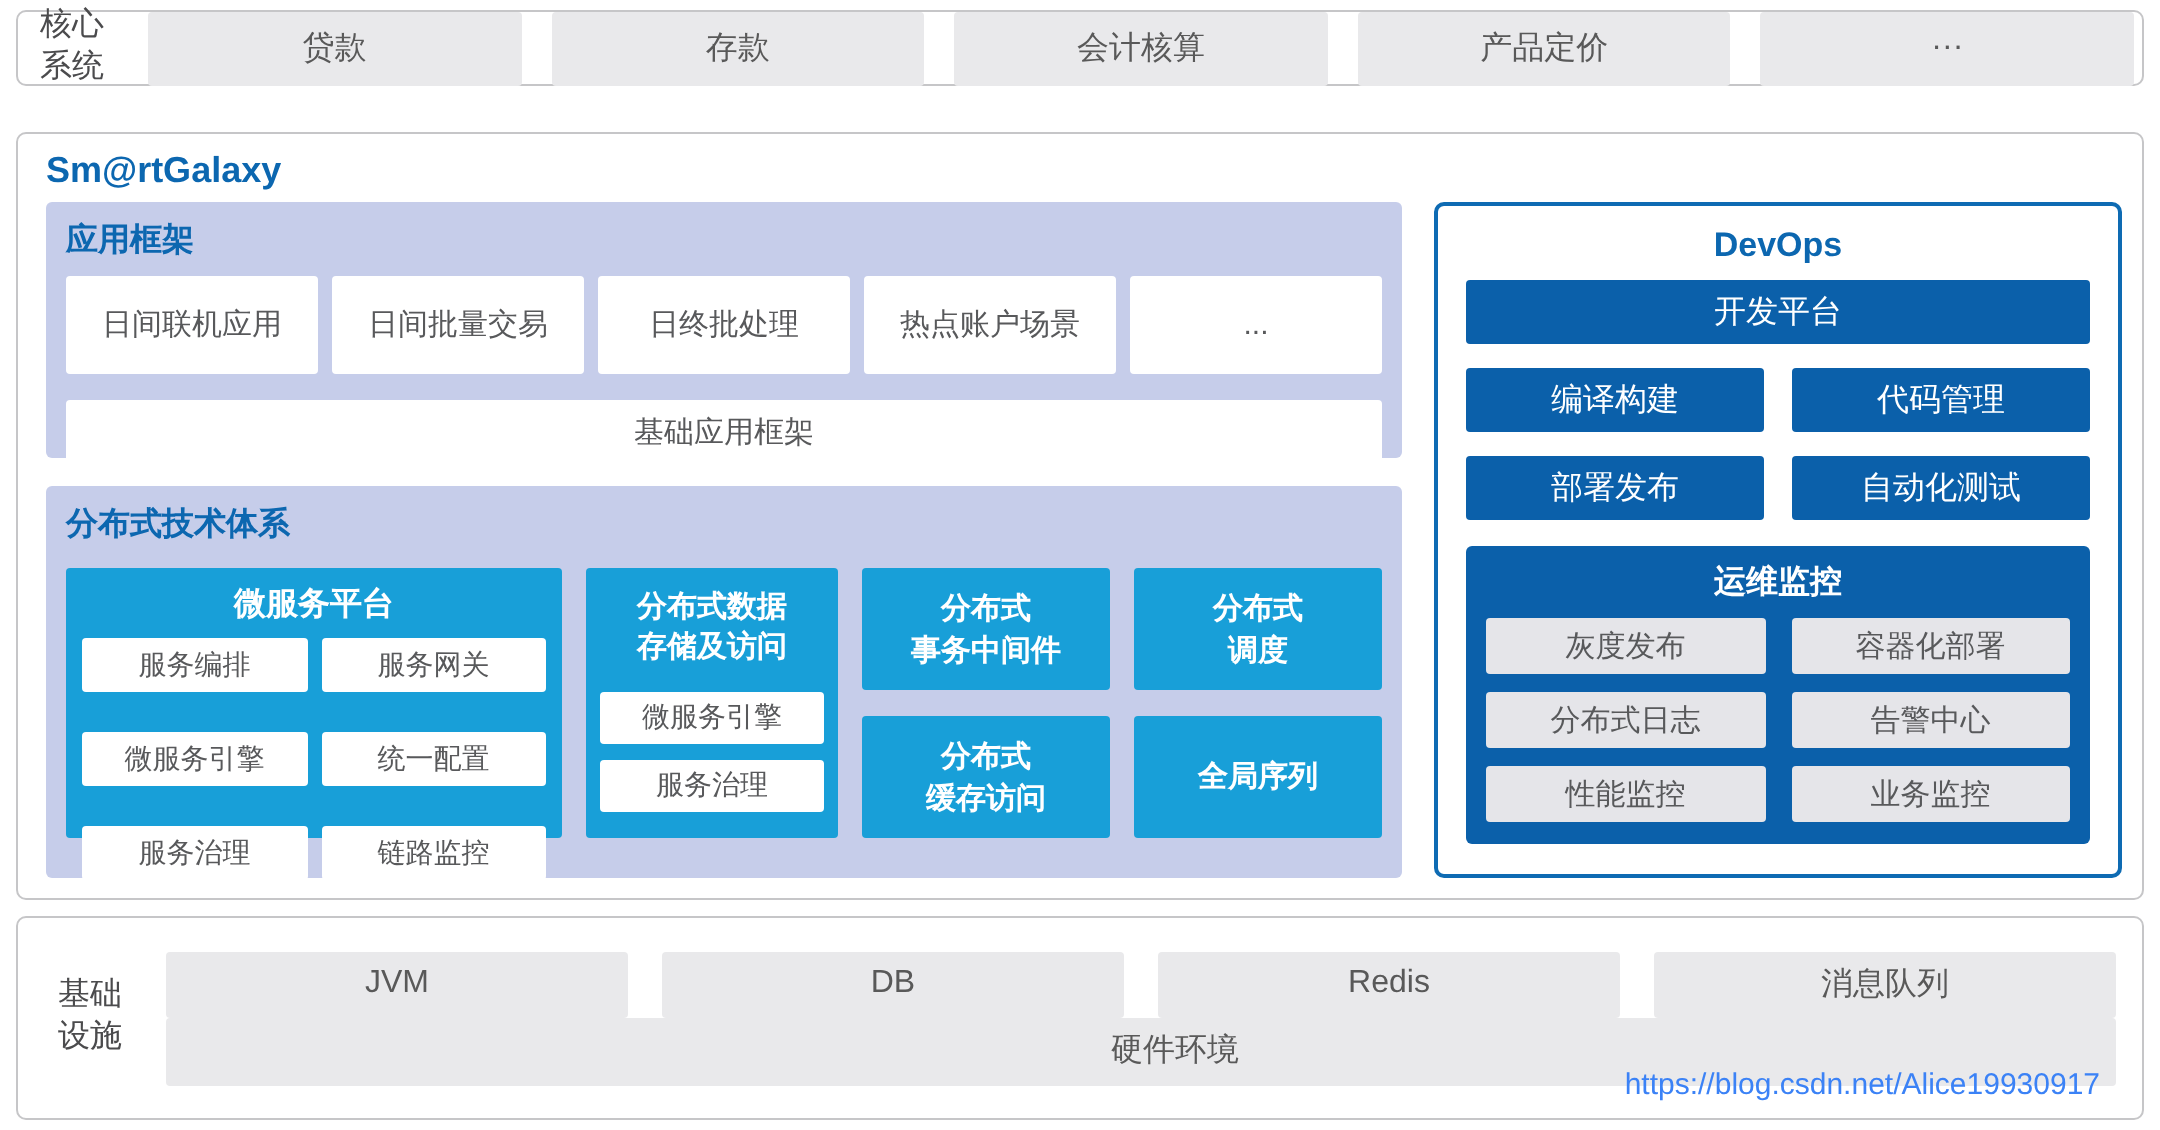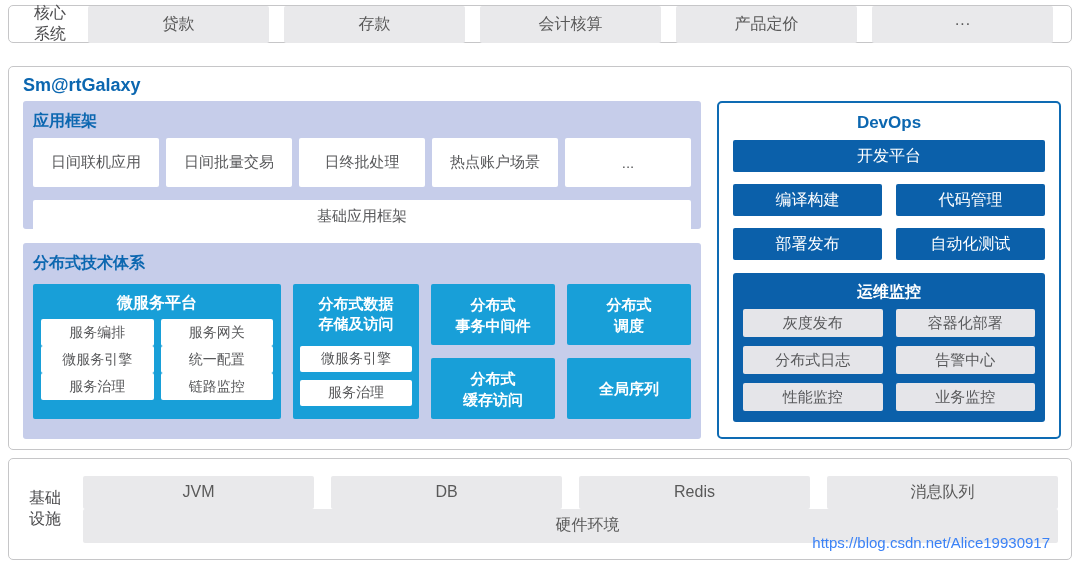--- a/index.html
+++ b/index.html
@@ -7,21 +7,21 @@
   body {
     width:1080px; height:565px; position:relative; overflow:hidden;
     font-family:"Liberation Sans","DejaVu Sans",sans-serif;
     color:#58595b;
   }
   .band {
     position:absolute; left:8px; width:1064px;
     background:#fff; border:1px solid #c6c6c8; border-radius:5px;
   }
   
-  .top-bar { top:5px; height:38px; display:flex; align-items:center; gap:15px; padding:8px 18px; }
+  .top-bar { top:5px; height:38px; display:flex; align-items:center; gap:15px; padding:8px 4px; }
   .bar-label { width:46px; flex:0 0 46px; text-align:center; color:#4b4b4d; font-size:16px; line-height:1.3; }
   .gray-box {
     flex:1; height:37px; background:#e9e9eb; border-radius:2px;
     display:flex; align-items:center; justify-content:center;
     color:#595959; font-size:16px;
   }
   
   .main { top:66px; height:384px; }
   .platform-title { position:absolute; top:8px; left:14px; font-size:18px; font-weight:bold; color:#0c67b0; }
   .left-col { position:absolute; left:14px; top:34px; width:678px; }
@@ -33,21 +33,21 @@
     background:#ffffff; border-radius:2px; display:flex; align-items:center; justify-content:center;
     color:#58595b; font-size:15px;
   }
   .app-row .white-box { flex:1; height:49px; }
   .base-box { margin-top:13px; height:32px; }
   .dist-section { margin-top:14px; height:196px; }
   .dist-content { display:flex; gap:12px; height:135px; margin-top:6px; }
   .cyan { background:#189fd8; border-radius:2px; }
   .micro-col { flex:0 0 248px; padding:4px 8px; }
   .cyan-title { color:#fff; font-weight:bold; font-size:16px; text-align:center; height:29px; line-height:29px; }
-  .micro-grid { display:grid; grid-template-columns:1fr 1fr; gap:0 7px; margin-top:2px; }
+  .micro-grid { display:grid; grid-template-columns:1fr 1fr; gap:20px 7px; margin-top:2px; }
   .micro-grid .white-box { height:27px; font-size:14px; }
   .storage-col { flex:0 0 126px; padding:4px 7px; display:flex; flex-direction:column; }
   .storage-title { color:#fff; font-weight:bold; font-size:15px; text-align:center; line-height:1.35; margin:6px 0 11px; }
   .storage-title span { display:block; }
   .storage-col .white-box { height:26px; font-size:14px; margin-bottom:8px; }
   .stack-col { flex:0 0 124px; display:flex; flex-direction:column; gap:13px; }
   .stack-col:last-child { flex:1; }
   .cyan-block {
     flex:1; display:flex; flex-direction:column; align-items:center; justify-content:center;
     color:#fff; font-weight:bold; font-size:15px; line-height:1.4; text-align:center;

